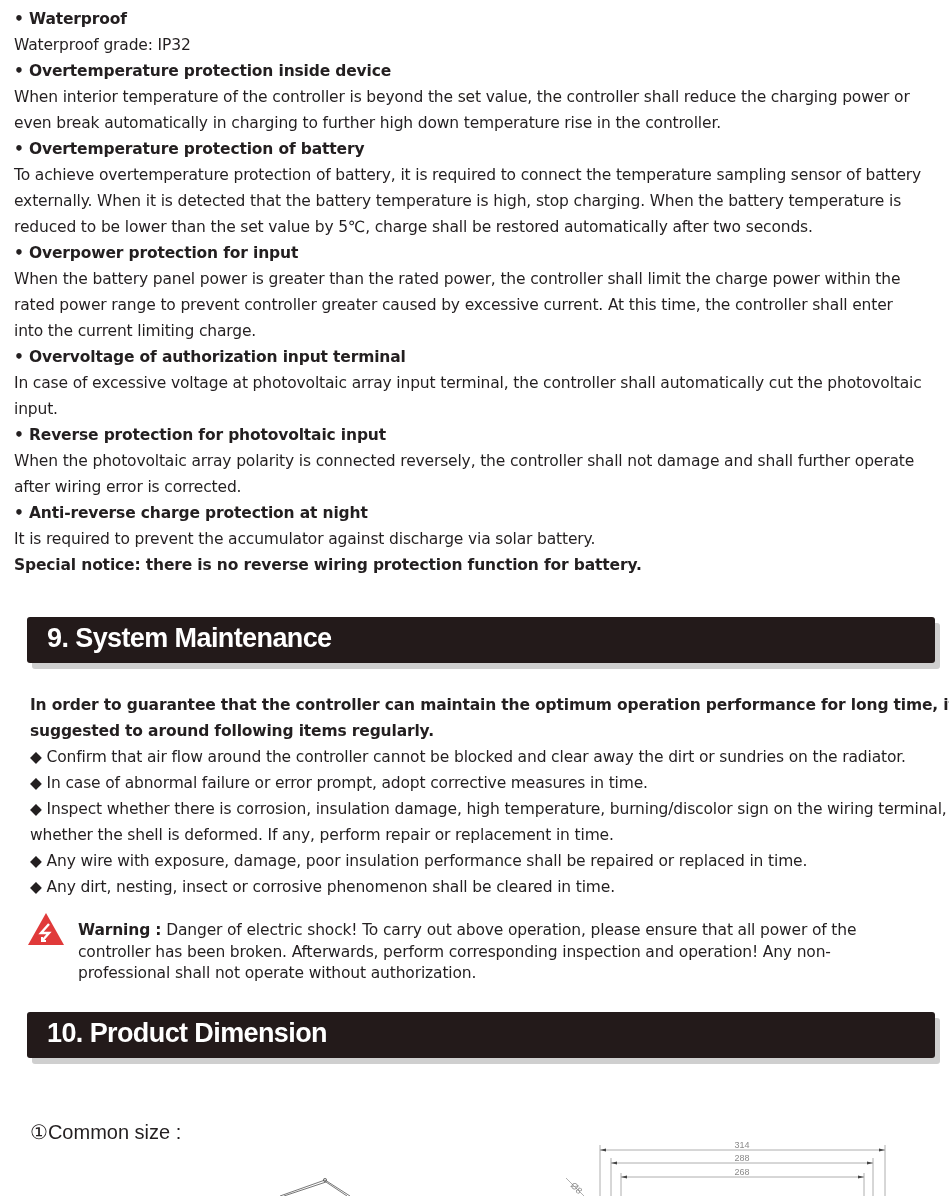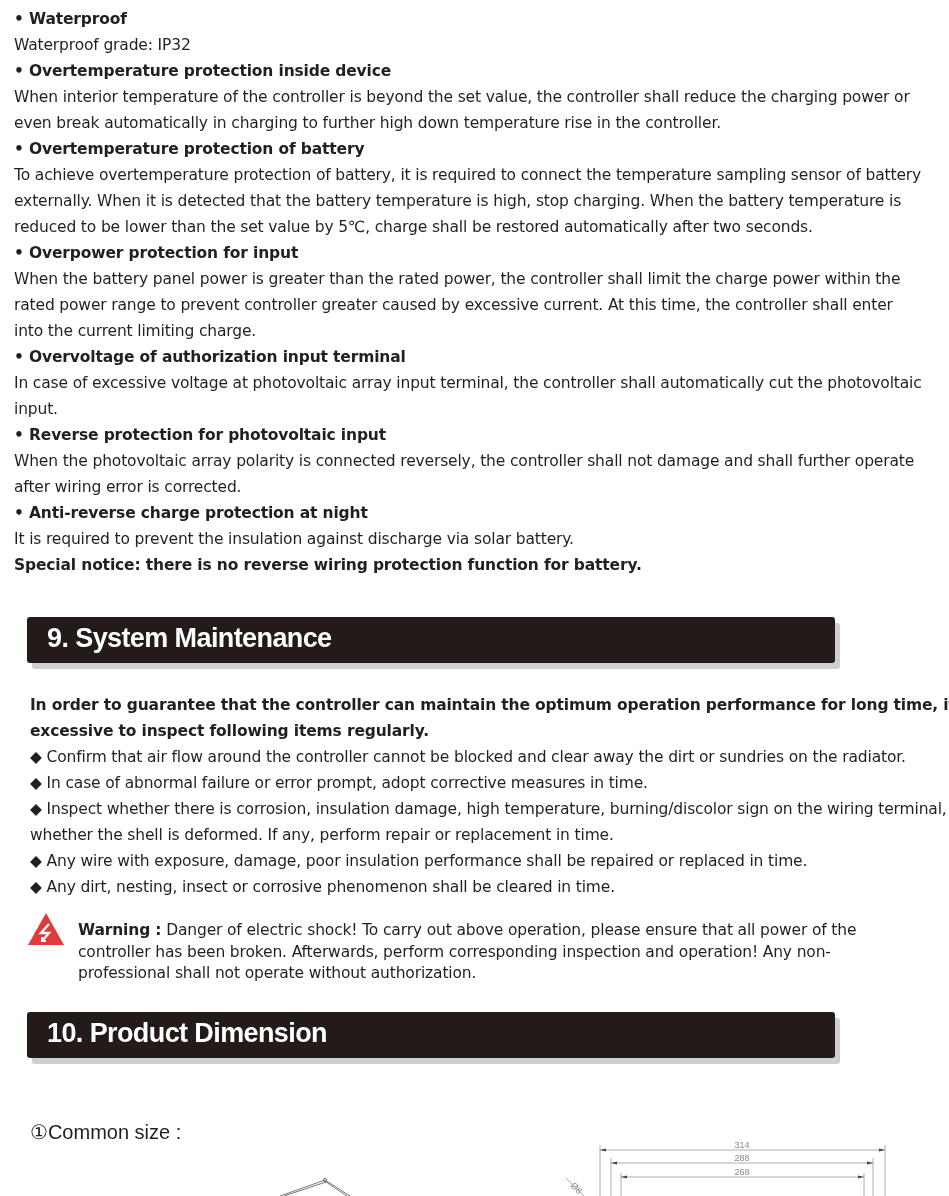--- a/index.html
+++ b/index.html
@@ -8,24 +8,23 @@
     font-family: "DejaVu Sans", "Liberation Sans", sans-serif;
     color: #231f20;
   }
   .doc { position: absolute; left: 0; top: 0; width: 949px; }
   .line {
     position: absolute; left: 14px; white-space: nowrap;
     font-size: 15.5px; line-height: 20px; letter-spacing: -0.15px;
   }
   .b { font-weight: bold; }
   .sec-header {
-    position: absolute; left: 27px; width: 764px; height: 46px;
+    position: absolute; left: 27px; width: 908px; height: 46px;
     background: #231a1a; border-radius: 3px;
     box-shadow: 5px 6px 0 #cfcfcf;
-    padding-left: 44px;
   }
   .sec-header span {
     position: absolute; left: 20px; top: 6px;
     color: #ffffff; font-family: "Liberation Sans", sans-serif;
     font-weight: bold; font-size: 27px; letter-spacing: -0.6px;
   }
   .m { left: 30px; }
   .warn-icon { position: absolute; left: 27px; top: 912px; width: 38px; height: 34px; }
   .warn-text {
     position: absolute; left: 78px; top: 920px; width: 820px;
@@ -62,30 +61,30 @@
 
   <div class="line b" style="top:347px">• Overvoltage of authorization input terminal</div>
   <div class="line" style="top:373px">In case of excessive voltage at photovoltaic array input terminal, the controller shall automatically cut the photovoltaic</div>
   <div class="line" style="top:399px">input.</div>
 
   <div class="line b" style="top:425px">• Reverse protection for photovoltaic input</div>
   <div class="line" style="top:451px">When the photovoltaic array polarity is connected reversely, the controller shall not damage and shall further operate</div>
   <div class="line" style="top:477px">after wiring error is corrected.</div>
 
   <div class="line b" style="top:503px">• Anti-reverse charge protection at night</div>
-  <div class="line" style="top:529px">It is required to prevent the insulation against discharge via solar battery.</div>
+  <div class="line" style="top:529px">It is required to prevent the accumulator against discharge via solar battery.</div>
 
   <div class="line b" style="top:555px">Special notice: there is no reverse wiring protection function for battery.</div>
 
   <div class="sec-header" style="top:617px">
     <span>9. System Maintenance</span>
   </div>
 
   <div class="line b m" style="top:695px">In order to guarantee that the controller can maintain the optimum operation performance for long time, it is</div>
-  <div class="line b m" style="top:721px">excessive to inspect following items regularly.</div>
+  <div class="line b m" style="top:721px">suggested to around following items regularly.</div>
   <div class="line m" style="top:747px">◆ Confirm that air flow around the controller cannot be blocked and clear away the dirt or sundries on the radiator.</div>
   <div class="line m" style="top:773px">◆ In case of abnormal failure or error prompt, adopt corrective measures in time.</div>
   <div class="line m" style="top:799px">◆ Inspect whether there is corrosion, insulation damage, high temperature, burning/discolor sign on the wiring terminal,</div>
   <div class="line m" style="top:825px">whether the shell is deformed. If any, perform repair or replacement in time.</div>
   <div class="line m" style="top:851px">◆ Any wire with exposure, damage, poor insulation performance shall be repaired or replaced in time.</div>
   <div class="line m" style="top:877px">◆ Any dirt, nesting, insect or corrosive phenomenon shall be cleared in time.</div>
 
   <svg class="warn-icon" viewBox="0 0 38 34">
     <polygon points="19,1 37,33 1,33" fill="#e03a3a"></polygon>
     <polyline points="22,12 14,21 22,21 15,29" fill="none" stroke="#ffffff" stroke-width="2.4" stroke-linejoin="miter"></polyline>

